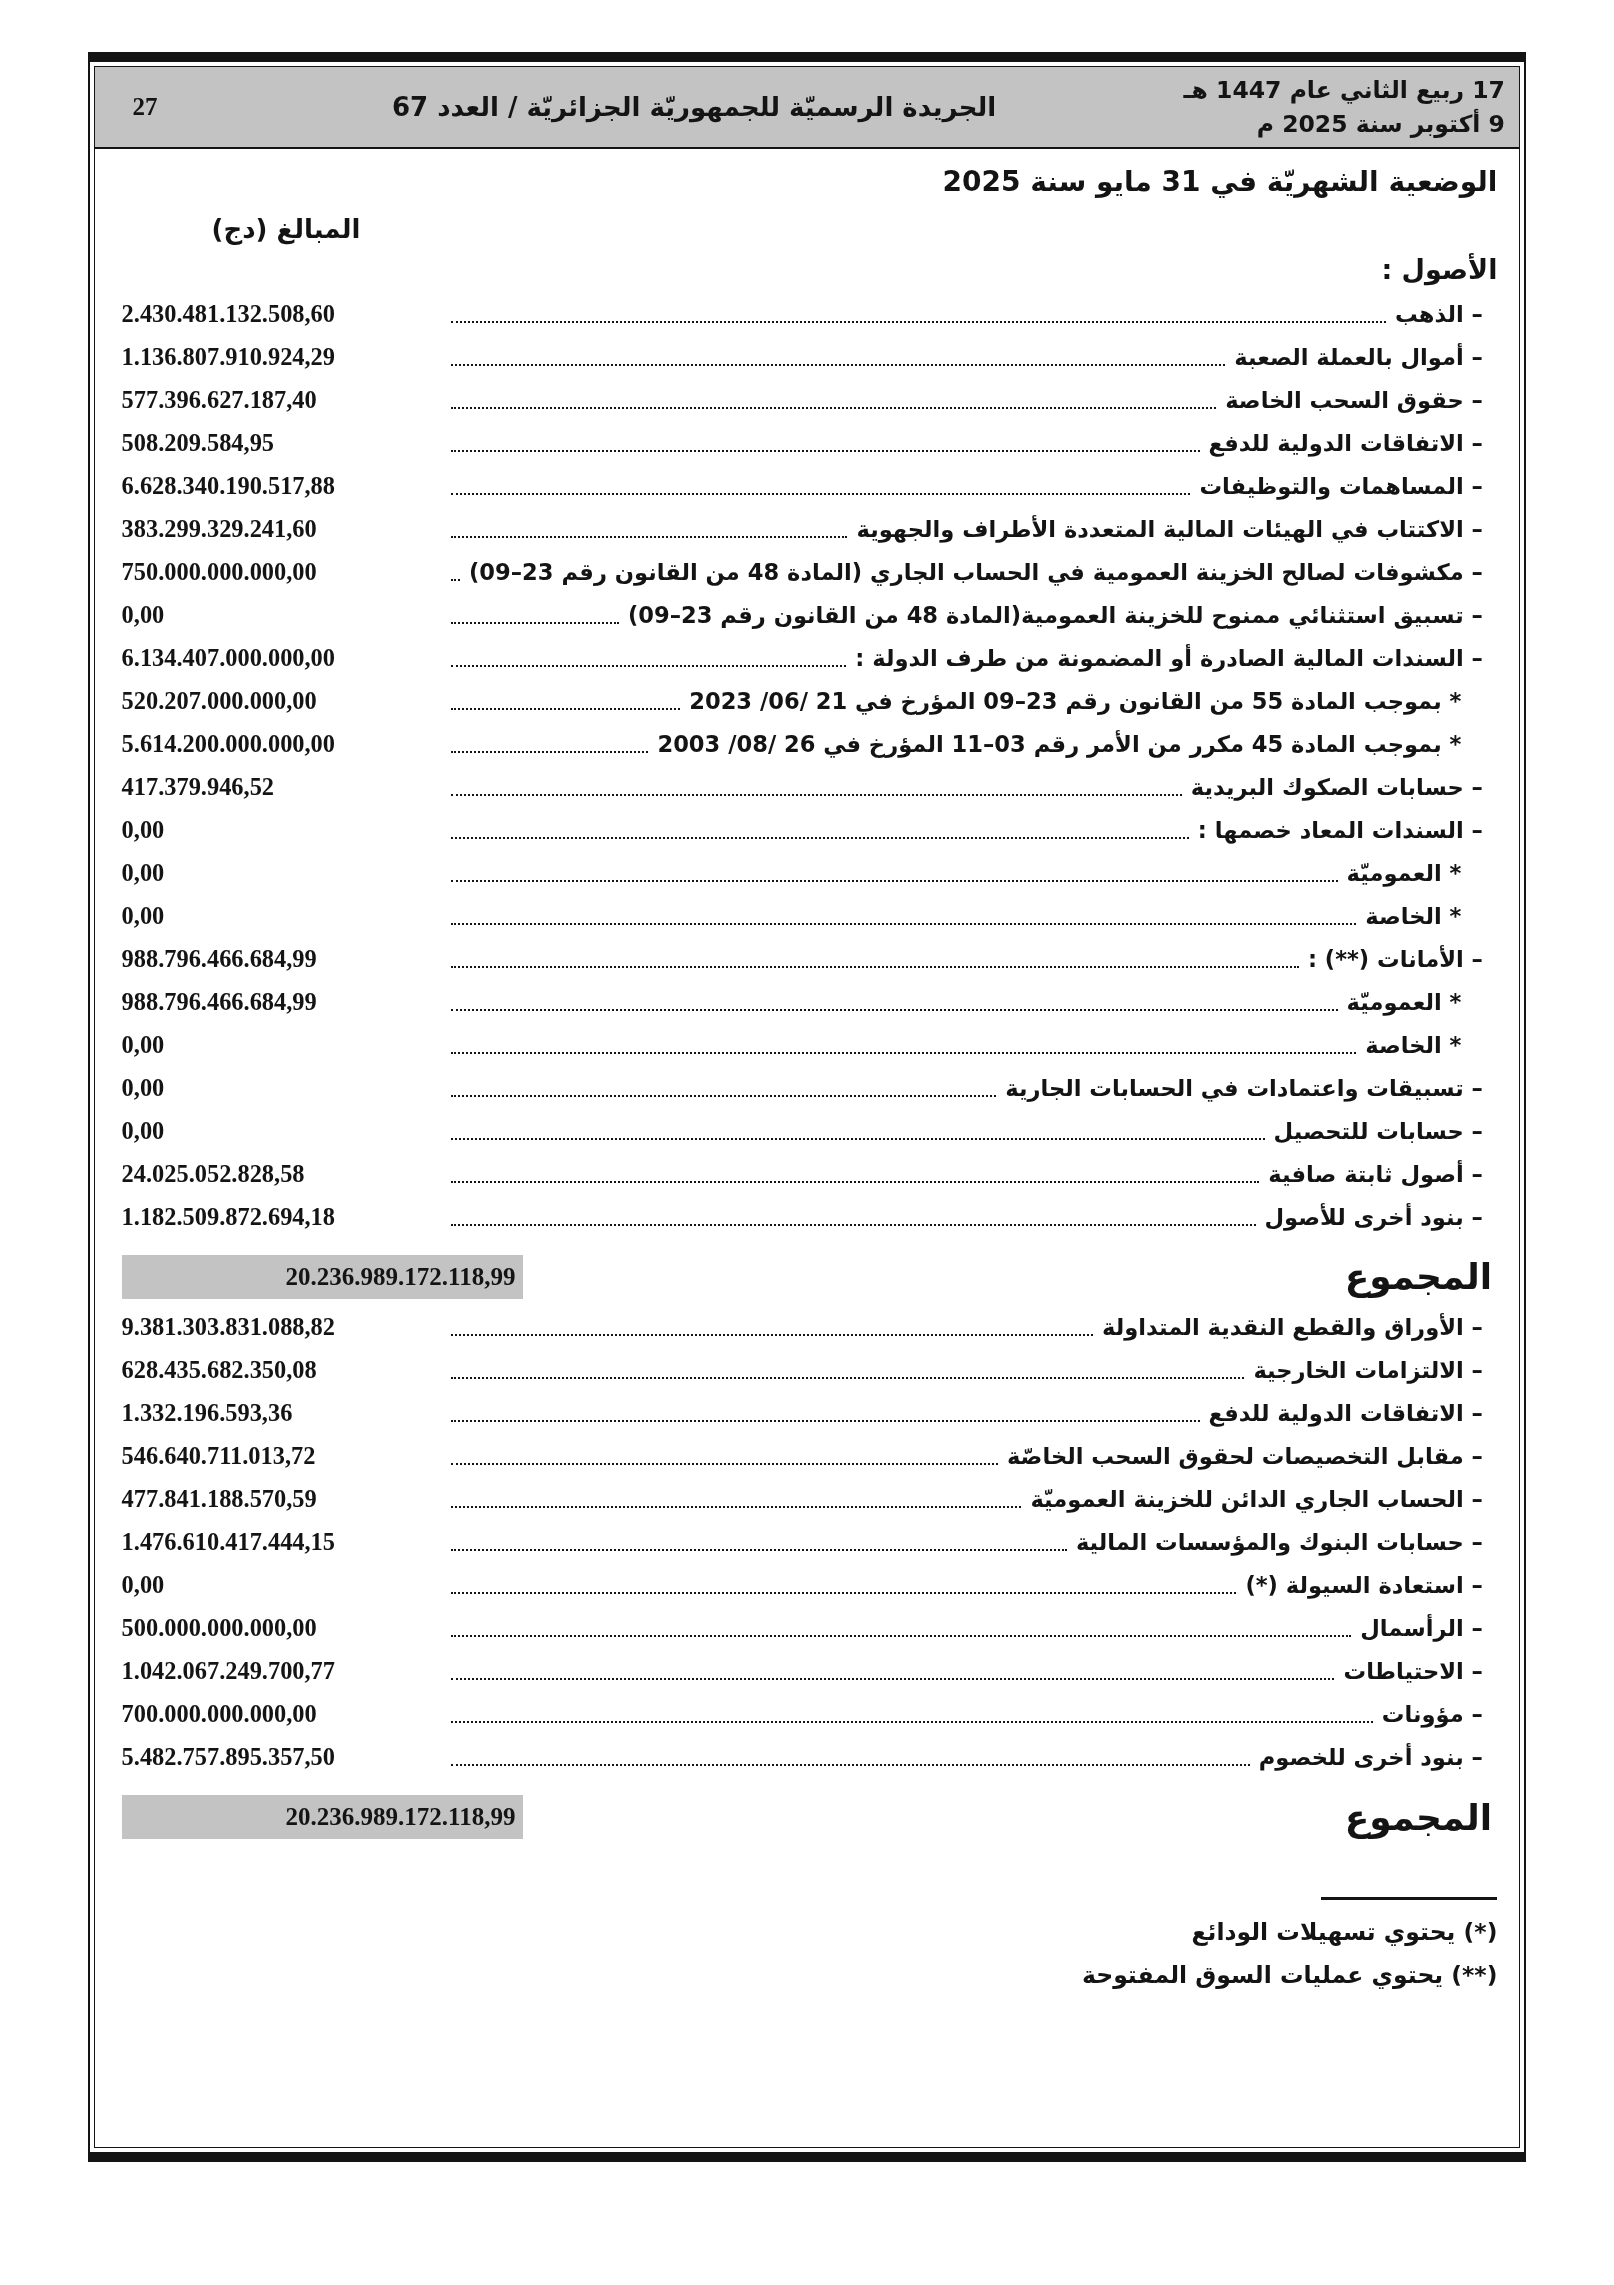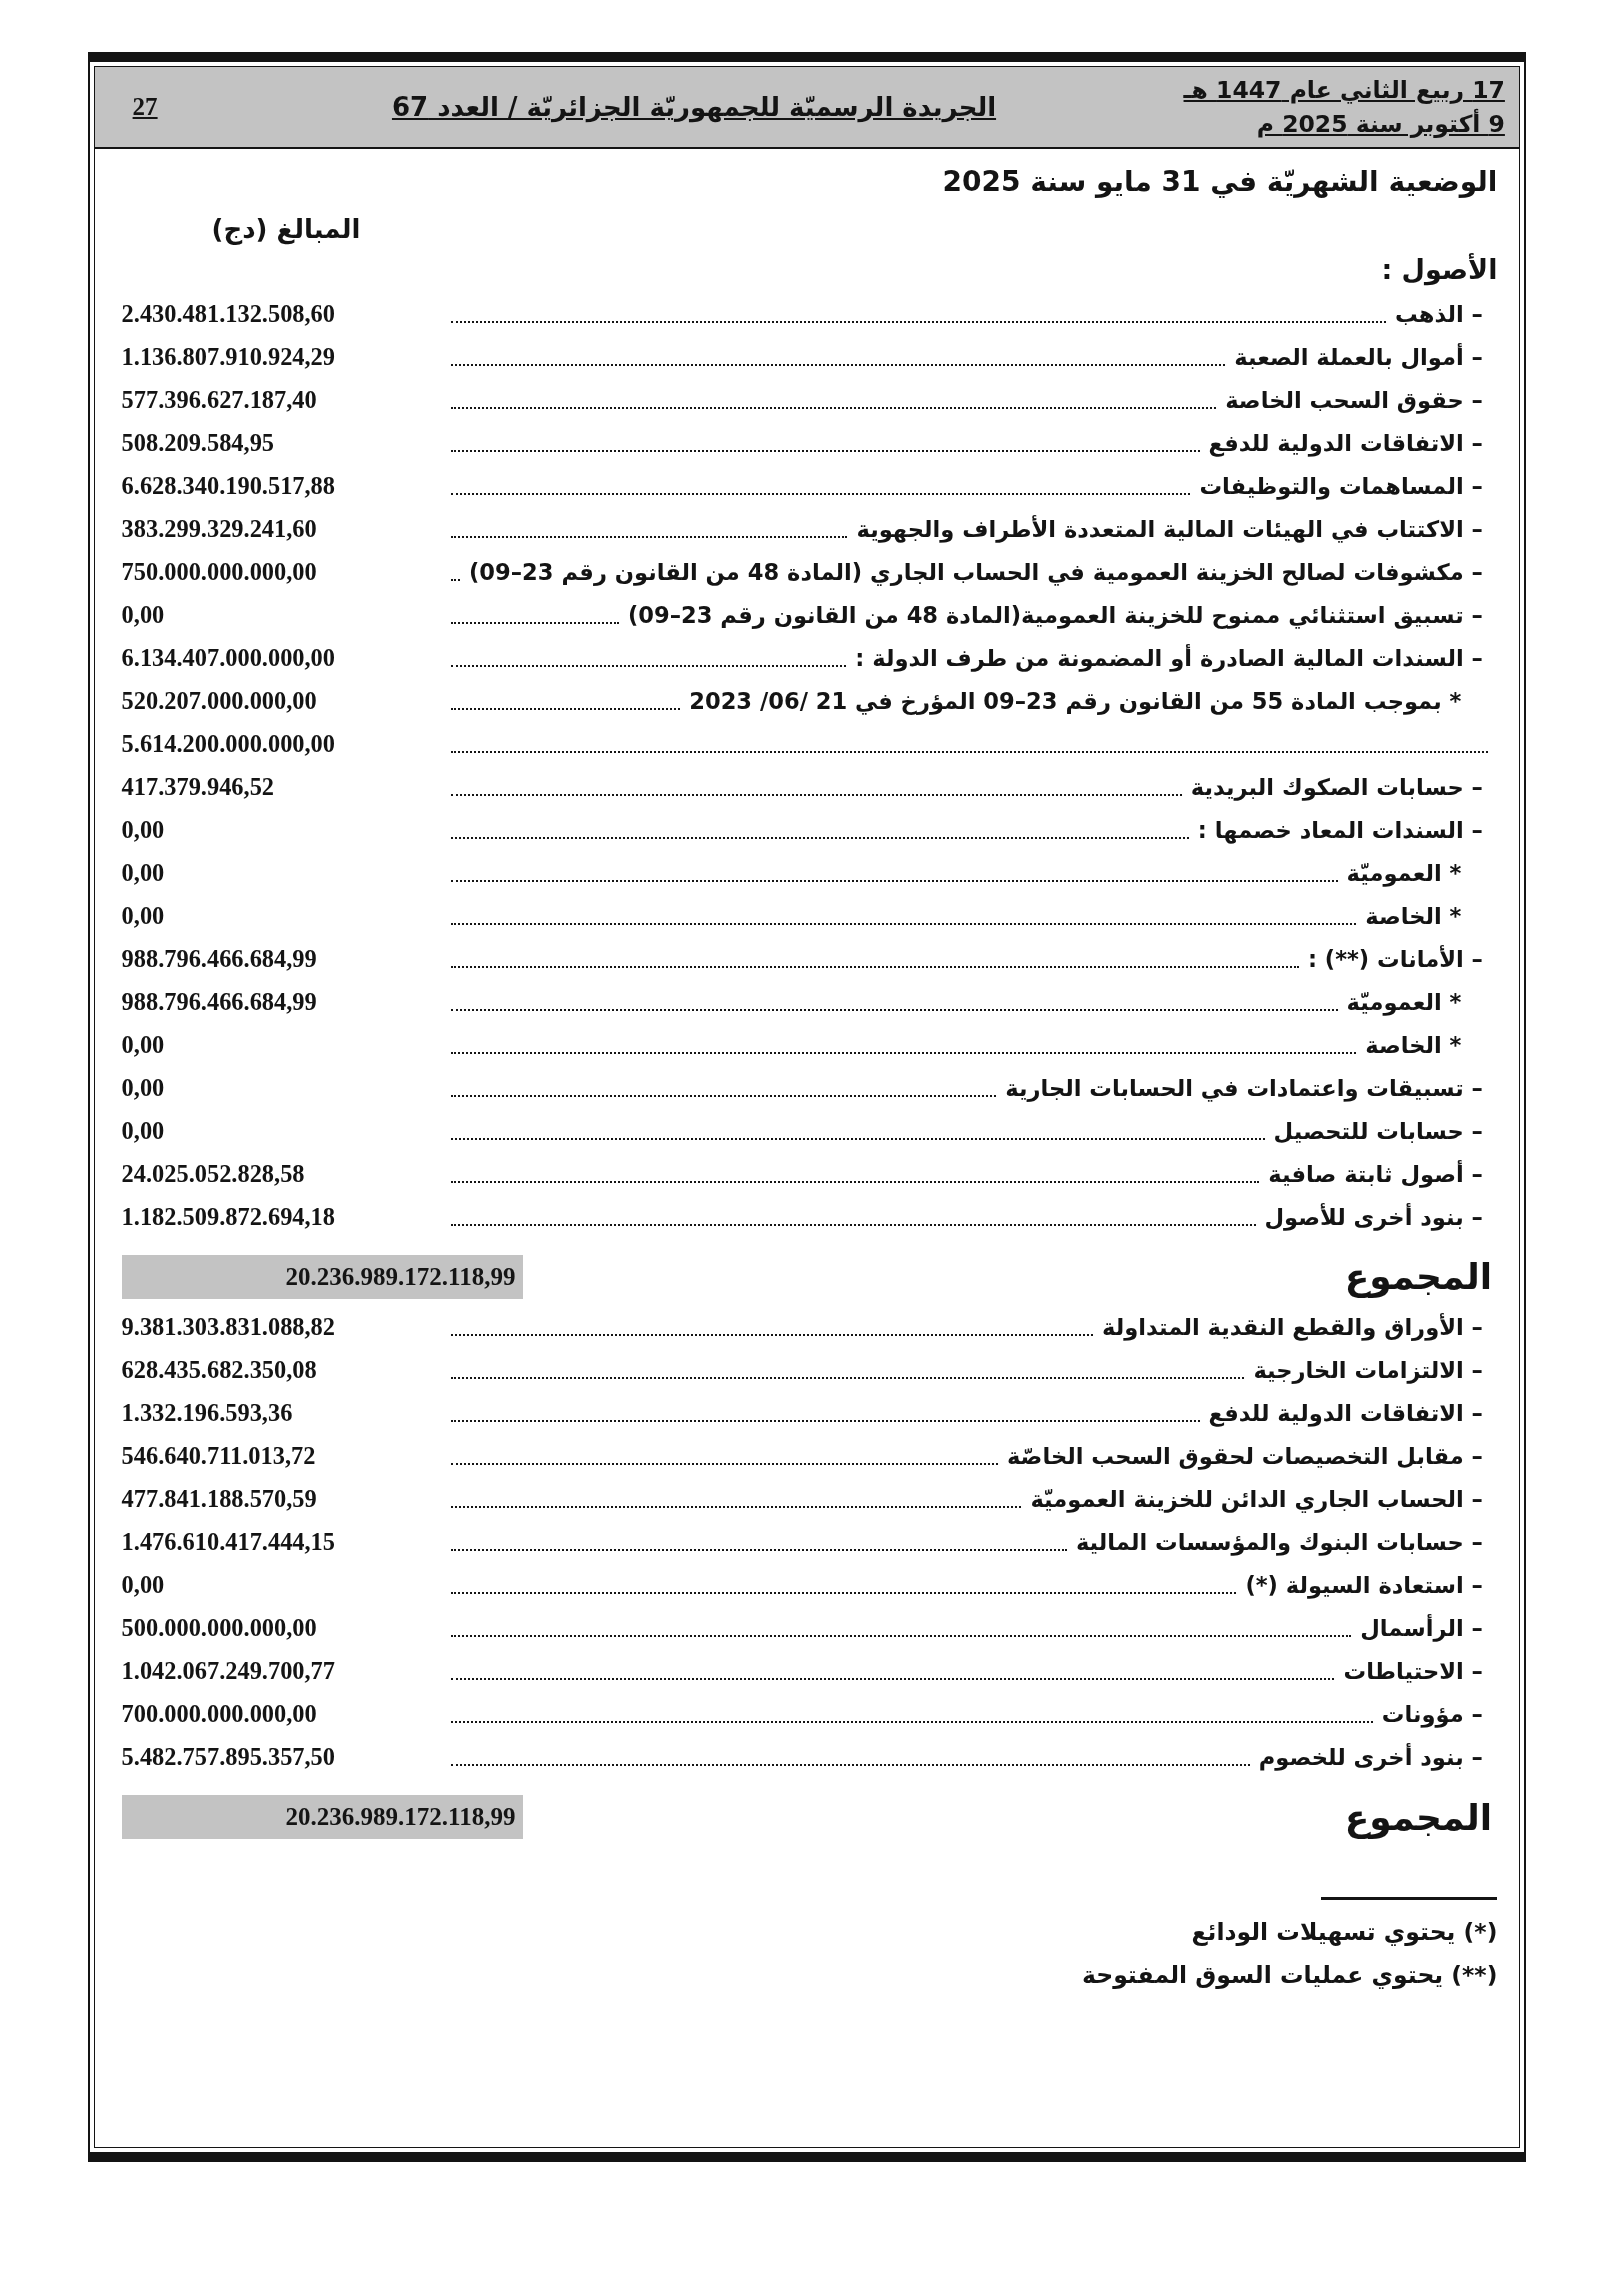--- a/index.html
+++ b/index.html
@@ -19,21 +19,21 @@
   }
   .frame-inner{
     box-sizing:border-box;
     height:2082px;
     border:1.8px solid #141414;
     overflow:hidden;
   }
   
   .band{
     height:80px;background:#c3c3c3;border-bottom:2.7px solid #141414;
-    display:flex;align-items:center;text-decoration:underline;
+    display:flex;align-items:center;
   }
   .band .pnum{
     width:154px;padding-left:38px;box-sizing:border-box;
     font-family:"Liberation Serif",serif;font-weight:bold;font-size:25px;
   }
   .band .gtitle{
     flex:1;text-align:center;direction:rtl;
     font-weight:bold;font-size:26px;
   }
   .band .dates{
@@ -150,20 +150,21 @@
               <span class="lab">– السندات المالية الصادرة أو المضمونة من طرف الدولة :</span>
               <span class="leader"></span>
               <span class="amt">6.134.407.000.000,00</span>
             </div>
             <div class="row sub">
               <span class="lab">* بموجب المادة 55 من القانون رقم 23–09 المؤرخ في 21 /06/ 2023</span>
               <span class="leader"></span>
               <span class="amt">520.207.000.000,00</span>
             </div>
             <div class="row sub">
+              <span class="lab">* بموجب المادة 45 مكرر من الأمر رقم 03–11 المؤرخ في 26 /08/ 2003</span>
               <span class="leader"></span>
               <span class="amt">5.614.200.000.000,00</span>
             </div>
             <div class="row">
               <span class="lab">– حسابات الصكوك البريدية</span>
               <span class="leader"></span>
               <span class="amt">417.379.946,52</span>
             </div>
             <div class="row">
               <span class="lab">– السندات المعاد خصمها :</span>

